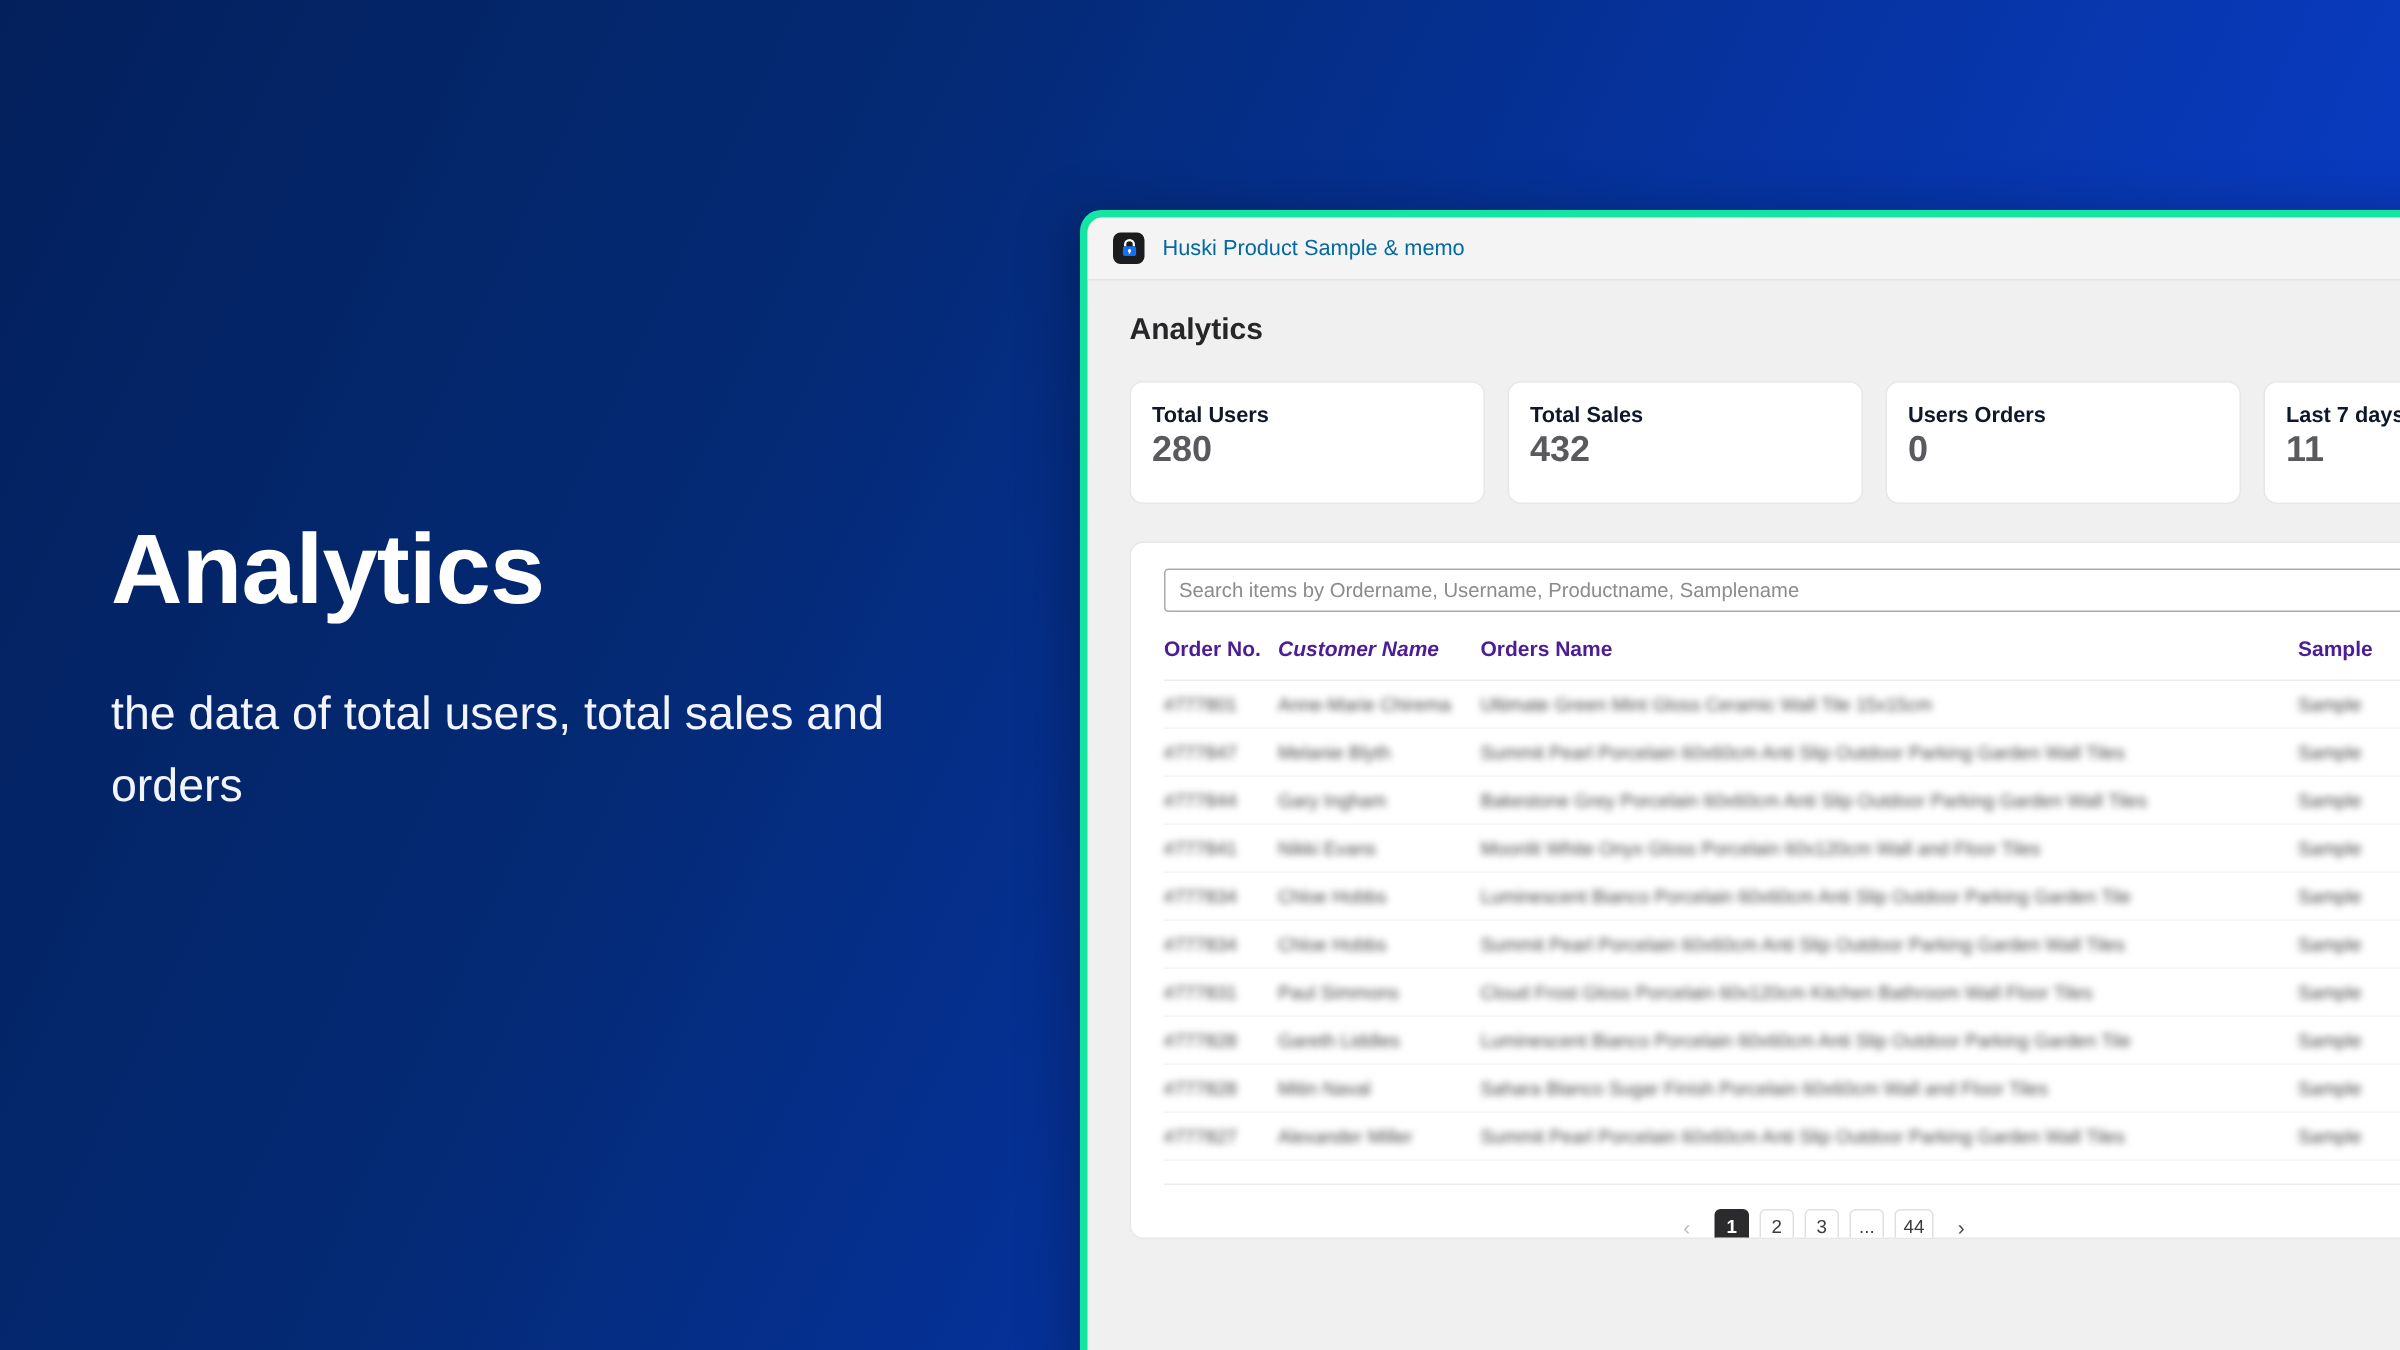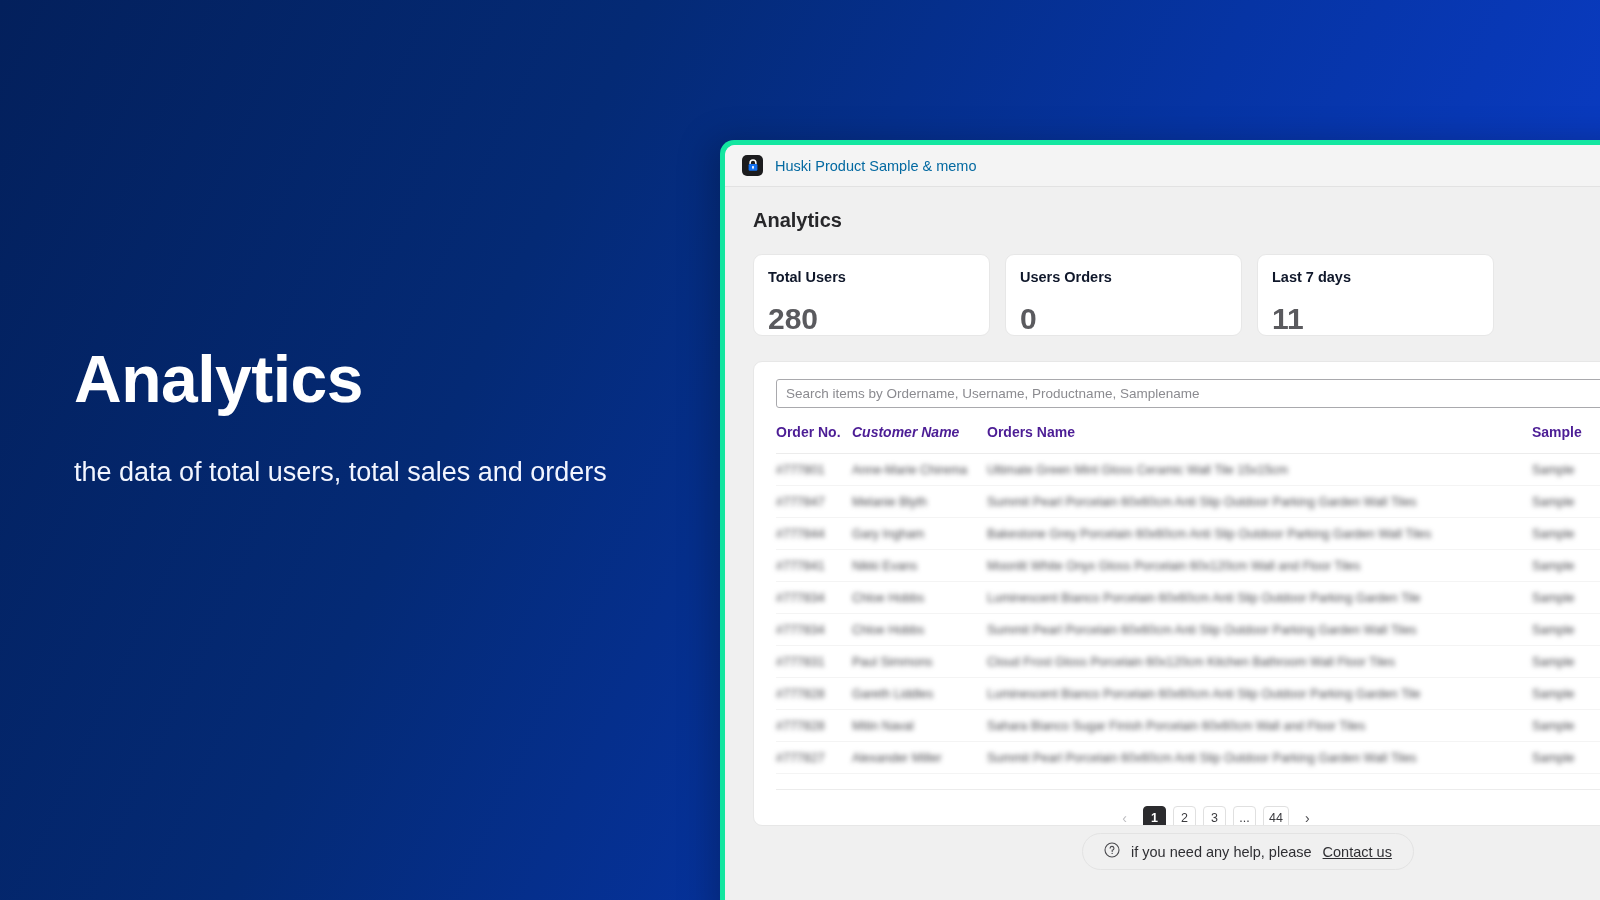--- a/index.html
+++ b/index.html
@@ -29,21 +29,21 @@
     color: #ffffff;
   }
   #hero-title {
     font-size: 66px;
     font-weight: bold;
     letter-spacing: -0.5px;
     line-height: 1.05;
   }
   #hero-sub {
     margin-top: 38px;
-    font-size: 27px;
+    font-size: 31px;
     line-height: 1.55;
     font-weight: 400;
     color: #f2f5ff;
   }
 
   
   #app-window {
     position: absolute;
     left: 720px;
     top: 140px;
@@ -117,22 +117,22 @@
     border-radius: 9px;
     padding: 14px 0 0 14px;
   }
   .stat-label {
     font-size: 14.5px;
     font-weight: bold;
     color: #0f172a;
     white-space: nowrap;
   }
   .stat-value {
-    margin-top: 18px;
-    font-size: 30px;
+    margin-top: 2px;
+    font-size: 24px;
     font-weight: bold;
     color: #5a5a5e;
     line-height: 1.05;
   }
 
   
   #table-panel {
     margin-top: 25px;
     width: 920px;
     height: 465px;
@@ -275,20 +275,24 @@
       <div id="content">
 
         <div id="section-title">Analytics</div>
 
         <div id="stat-row">
           <div class="stat-card">
             <div class="stat-label">Total Users</div>
             <div class="stat-value">280</div>
           </div>
           <div class="stat-card">
+            <div class="stat-label">Total Sales</div>
+            <div class="stat-value">432</div>
+          </div>
+          <div class="stat-card">
             <div class="stat-label">Users Orders</div>
             <div class="stat-value">0</div>
           </div>
           <div class="stat-card">
             <div class="stat-label">Last 7 days</div>
             <div class="stat-value">11</div>
           </div>
         </div>
 
         <div id="table-panel">
@@ -379,25 +383,14 @@
             <div class="page-btn">...</div>
             <div class="page-btn">44</div>
             <div class="page-btn page-arrow enabled">›</div>
           </div>
 
         </div>
       </div>
     </div>
   </div>
 
-  <div id="help-pill">
-    <span>
-      <svg width="16" height="16" viewBox="0 0 16 16" aria-hidden="true">
-        <circle cx="8" cy="8" r="7" fill="none" stroke="#4a4a4e" stroke-width="1.1"></circle>
-        <path d="M6.1 6.1a1.95 1.95 0 1 1 2.1 2.2v1.1" fill="none" stroke="#4a4a4e" stroke-width="1.1" stroke-linecap="round"></path>
-        <circle cx="8.15" cy="11.4" r="0.68" fill="#4a4a4e"></circle>
-      </svg>
-    </span>
-    <span>if you need any help, please </span>
-    <span id="help-link">Contact us</span>
-  </div>
 
 </div>
 
 </body></html>

